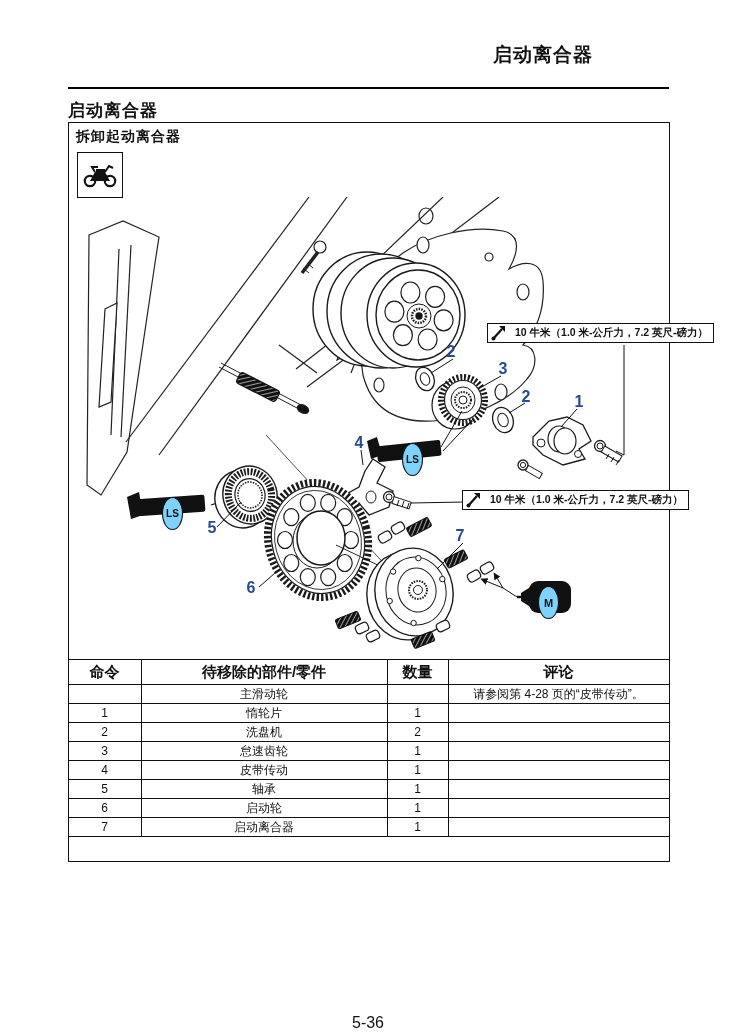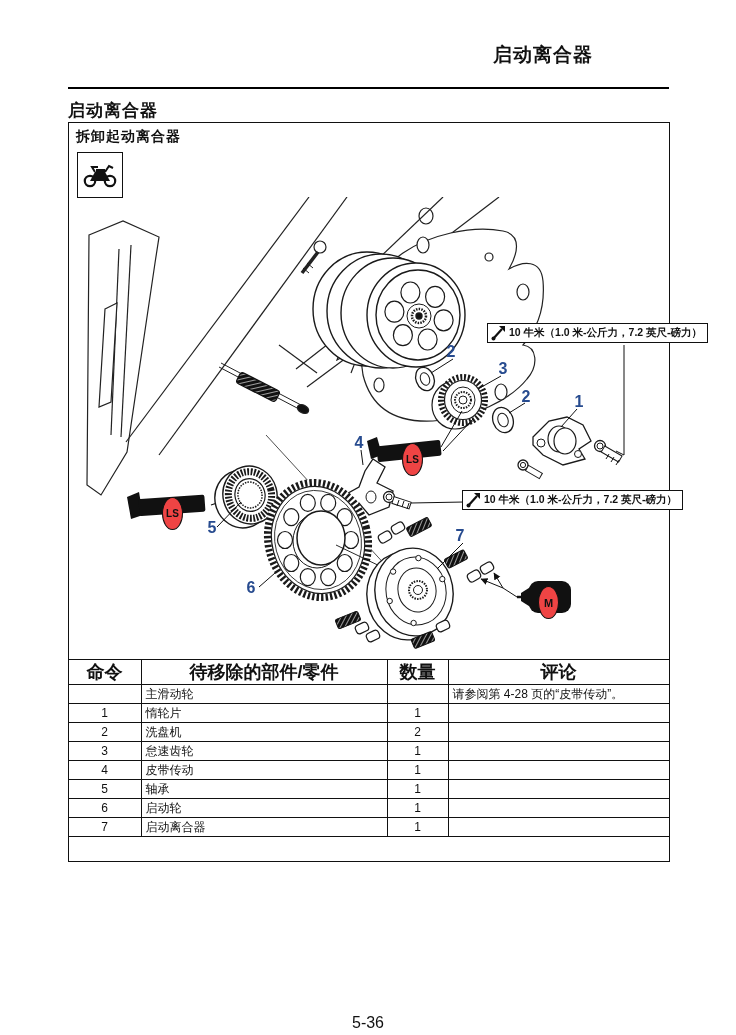--- a/index.html
+++ b/index.html
@@ -20,47 +20,47 @@
   }
   .proc-title{position:absolute;left:7px;top:5px;font-size:14px;font-weight:bold;letter-spacing:1px;}
   .moto-box{
     position:absolute;left:8px;top:29px;width:44px;height:44px;
     border:1.5px solid #111;display:flex;align-items:center;justify-content:center;background:#fff;
   }
   .diagram{position:absolute;left:2px;top:74px;width:596px;height:460px;}
   .diagram svg.art{position:absolute;left:0;top:0;}
   .torque-label{
     position:absolute;height:20px;border:1px solid #111;background:#fff;
-    display:flex;align-items:center;gap:3px;padding:0 5px 0 2px;box-sizing:border-box;
+    display:flex;align-items:center;gap:9px;padding:0 5px 0 2px;box-sizing:border-box;
   }
   .torque-label .wicon{width:16px;height:16px;flex:0 0 16px;}
   .torque-label .ttext{font-size:10.5px;white-space:nowrap;font-weight:bold;}
   .callout{
     position:absolute;font-size:16px;font-weight:bold;color:#274b8f;
     line-height:18px;width:16px;text-align:center;
   }
   .badge{
     position:absolute;width:21px;height:33px;border-radius:50%;
-    background:#ef4444;border:1.5px solid #111;color:#111;
+    background:#7dd3fc;border:1.5px solid #111;color:#111;
     display:flex;align-items:center;justify-content:center;
     font-size:10px;font-weight:bold;box-sizing:border-box;
   }
   table.parts{
     position:absolute;left:-1.5px;top:536px;width:601.5px;
     border-collapse:collapse;table-layout:fixed;background:#fff;
     font-size:12px;
   }
   table.parts th,table.parts td{
     border:1px solid #111;padding:0 4px;overflow:hidden;
   }
-  table.parts th{font-weight:bold;text-align:center;height:24px;font-size:18px;}
+  table.parts th{font-weight:bold;text-align:center;height:24px;font-size:15px;}
   table.parts td{height:18px;}
   table.parts tr.tall td{height:34px;vertical-align:top;padding-top:2px;}
   td.c{text-align:center;}
-  td.l{text-align:left;padding-left:7px;}
+  td.l{text-align:center;padding-left:7px;}
   .page-num{position:absolute;top:970px;left:0;width:100%;text-align:center;font-size:16px;margin-top:44px;}
 </style>
 </head>
 <body>
 
 <div class="hdr-title">启动离合器</div>
 <div class="hdr-rule"></div>
 <div class="section-title">启动离合器</div>
 
 <div class="main-box">

